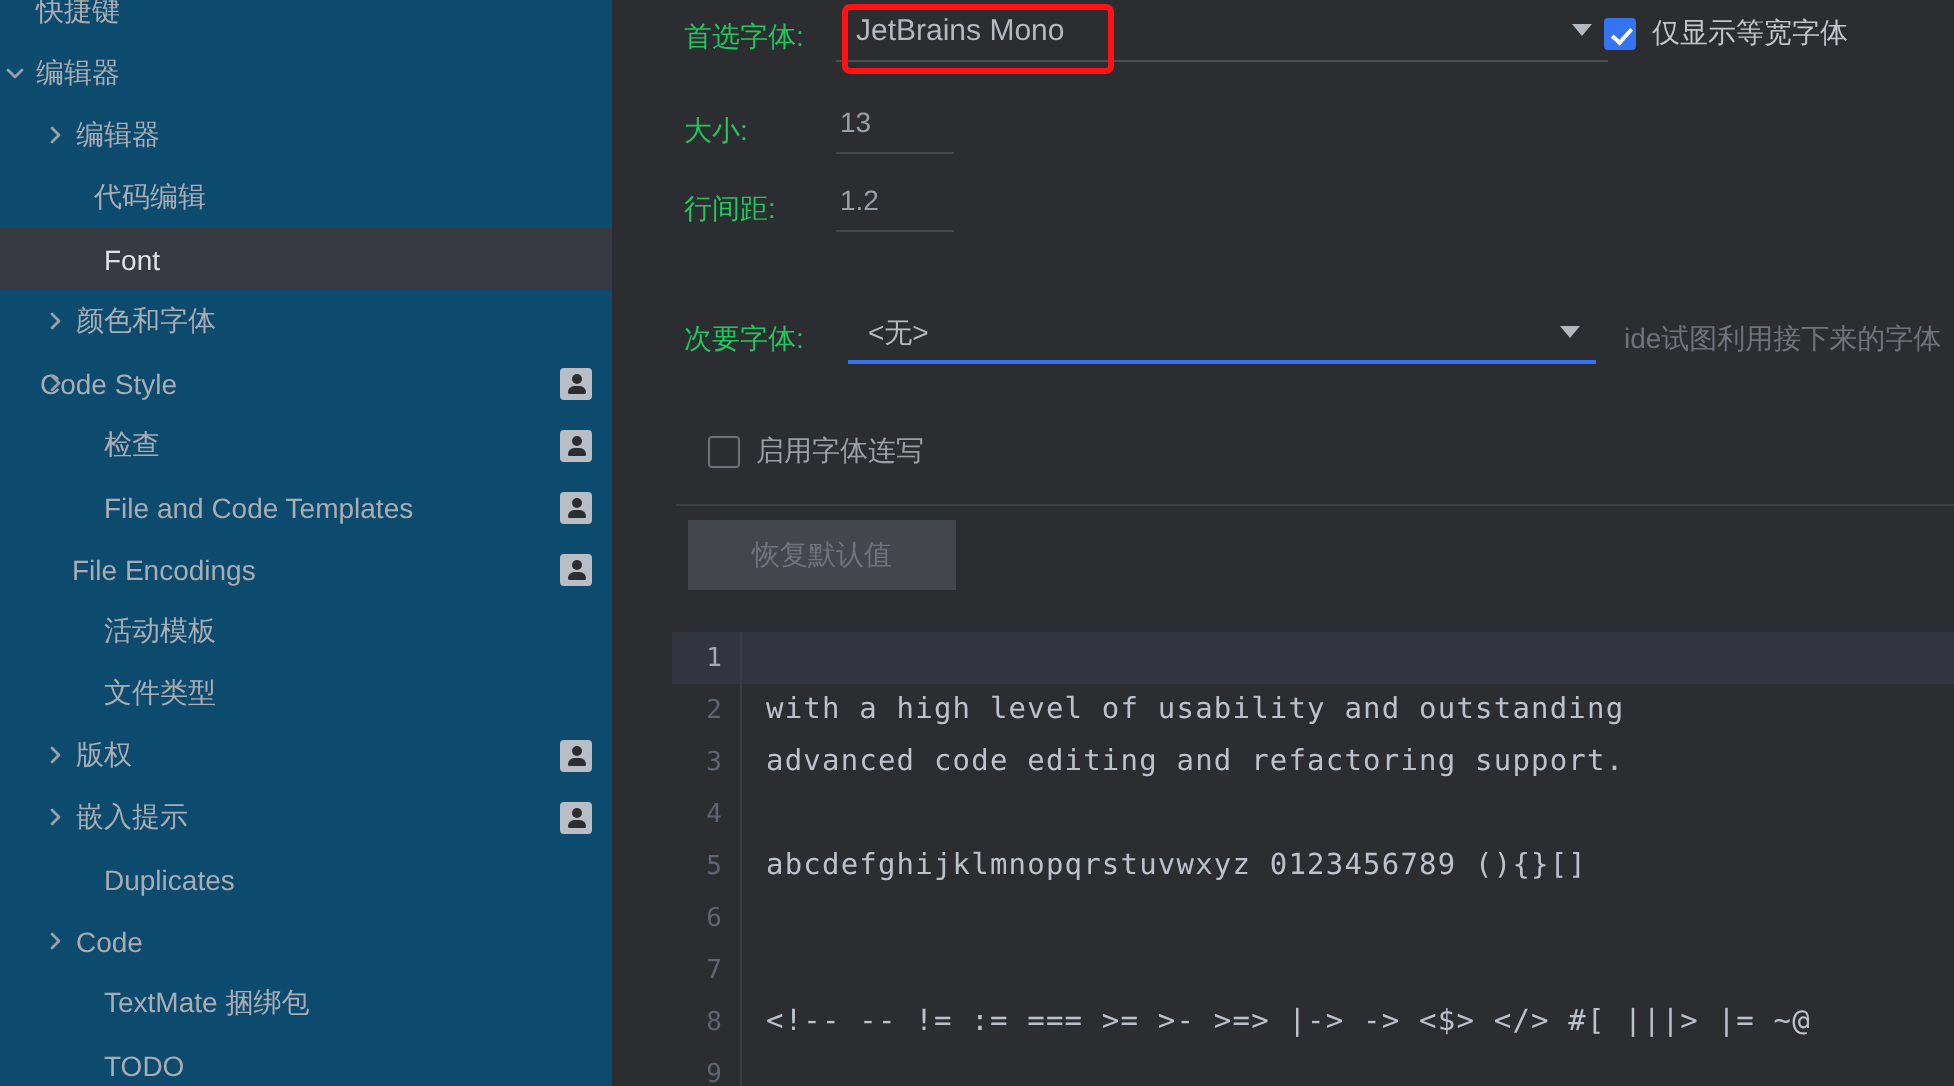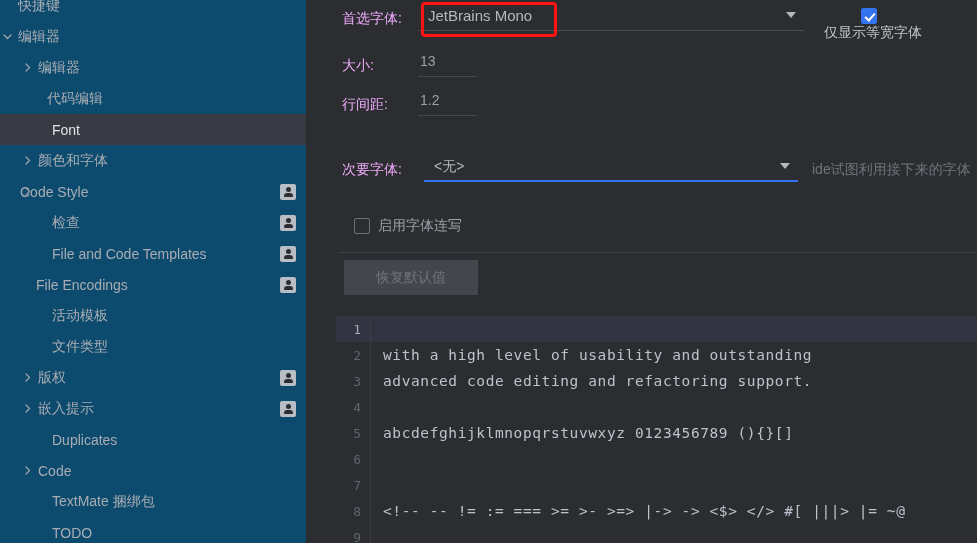--- a/index.html
+++ b/index.html
@@ -99,21 +99,21 @@
     width: 659px; height: 543px;
     background: #2b2d30;
   }
 
   .field-row {
     position: absolute;
     display: flex;
     align-items: baseline;
   }
   .field-label {
-    color: #f0abfc;
+    color: #22c55e;
     font-size: 14px;
     white-space: nowrap;
   }
   .combo {
     position: absolute;
     height: 26px;
   }
   .combo .value {
     position: absolute;
     left: 10px; top: 2px;
@@ -404,21 +404,21 @@
 
     <div class="field-row" style="left:24px; top:10px;">
       <span class="field-label">首选字体:</span>
     </div>
     <div class="combo" style="left:100px; top:5px; width:386px;">
       <span class="value">JetBrains Mono</span>
       <span class="caret"></span>
       <span class="underline"></span>
     </div>
 
-    <div class="cbox" style="left:498px; top:8px;flex-direction:column;">
+    <div class="cbox" style="left:484px; top:8px;">
       <span class="box on"></span>
       <span class="txt">仅显示等宽字体</span>
     </div>
 
     <div class="field-row" style="left:24px; top:57px;">
       <span class="field-label">大小:</span>
     </div>
     <div class="textfield" style="left:100px; top:53px; width:59px;">
       <span class="value">13</span>
       <span class="underline"></span>

